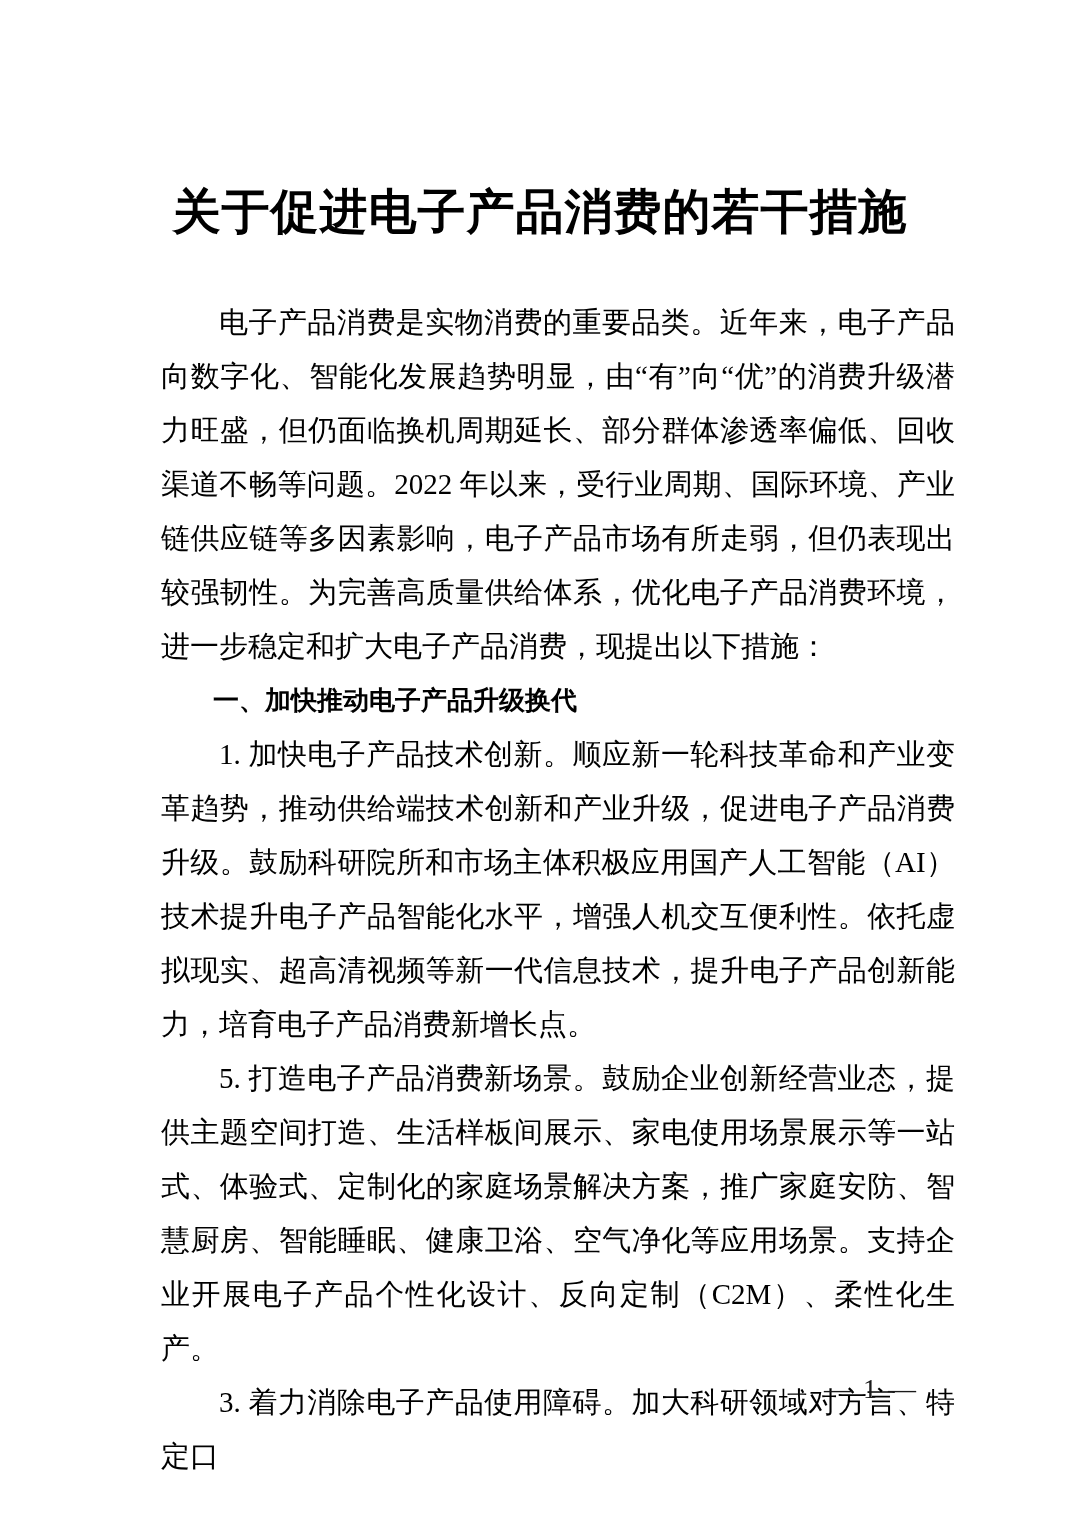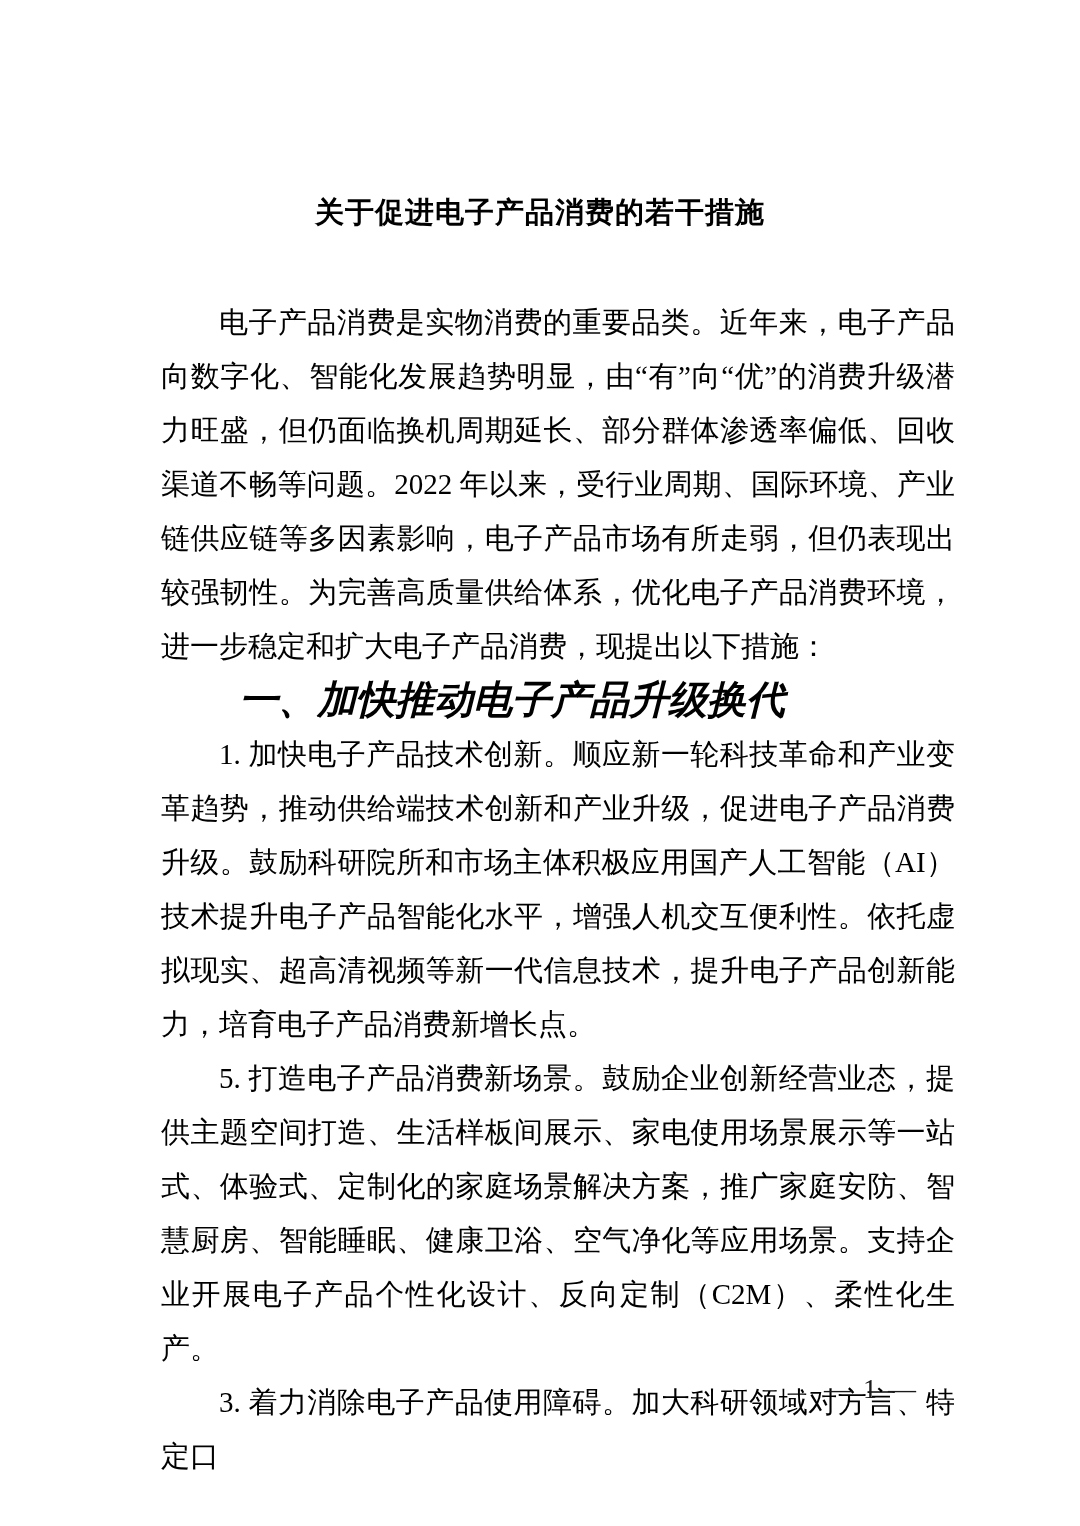--- a/index.html
+++ b/index.html
@@ -18,21 +18,21 @@
     overflow: hidden;
   }
   .doc-title {
     position: absolute;
     top: 184px;
     left: 0;
     width: 100%;
     margin: 0;
     text-align: center;
     font-family: "Liberation Serif", "DejaVu Serif", serif;
-    font-size: 29px;
+    font-size: 48px;
     line-height: 56px;
     font-weight: 700;
     letter-spacing: 1px;
   }
   .doc-body {
     position: absolute;
     left: 161px;
     top: 295px;
     width: 794px;
     font-size: 29px;
@@ -40,25 +40,24 @@
     text-align: justify;
     text-justify: inter-character;
   }
   .para {
     margin: 0;
     text-indent: 2em;
   }
   .section-heading {
     margin: 0;
     text-indent: 2em;
-    font-size: 39px;
+    font-size: 26px;
     line-height: 54px;
     font-weight: 700;
     font-family: "Liberation Sans", "DejaVu Sans", sans-serif;
-    font-style: italic;
   }
   .lead {
     font-weight: 400;
   }
   .page-number {
     position: absolute;
     top: 1362px;
     right: 162px;
     font-size: 28px;
     line-height: 54px;

